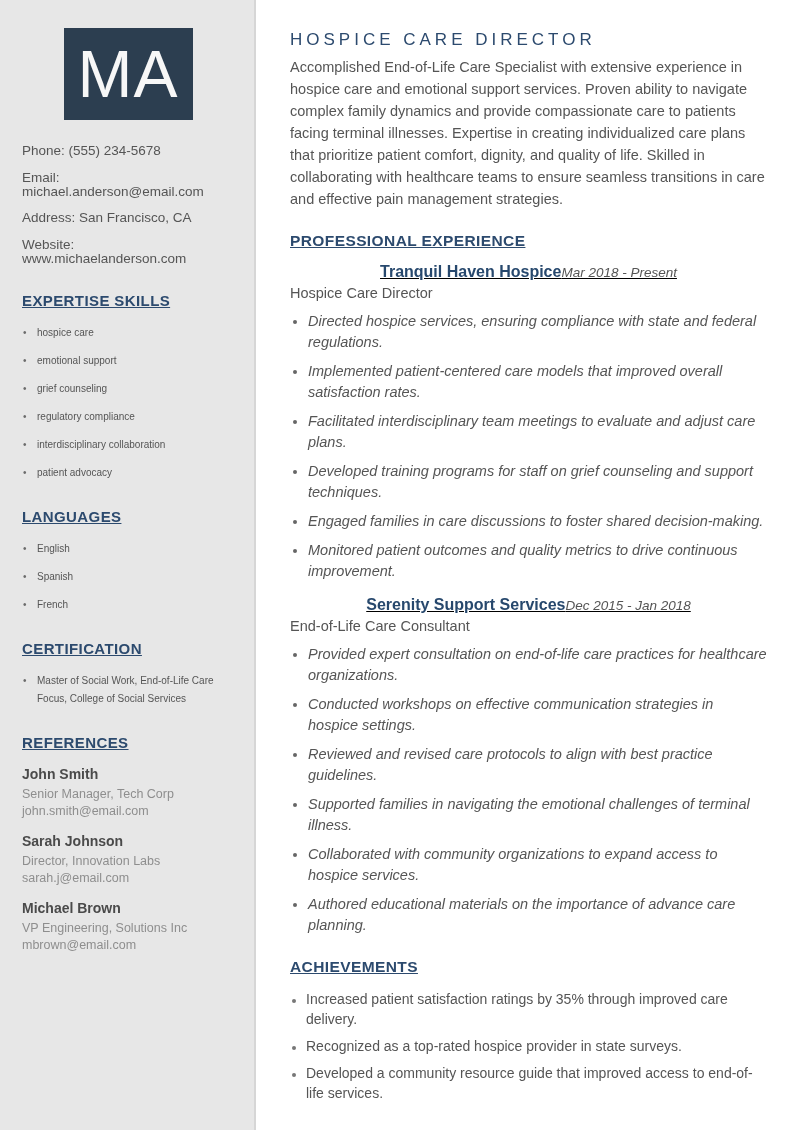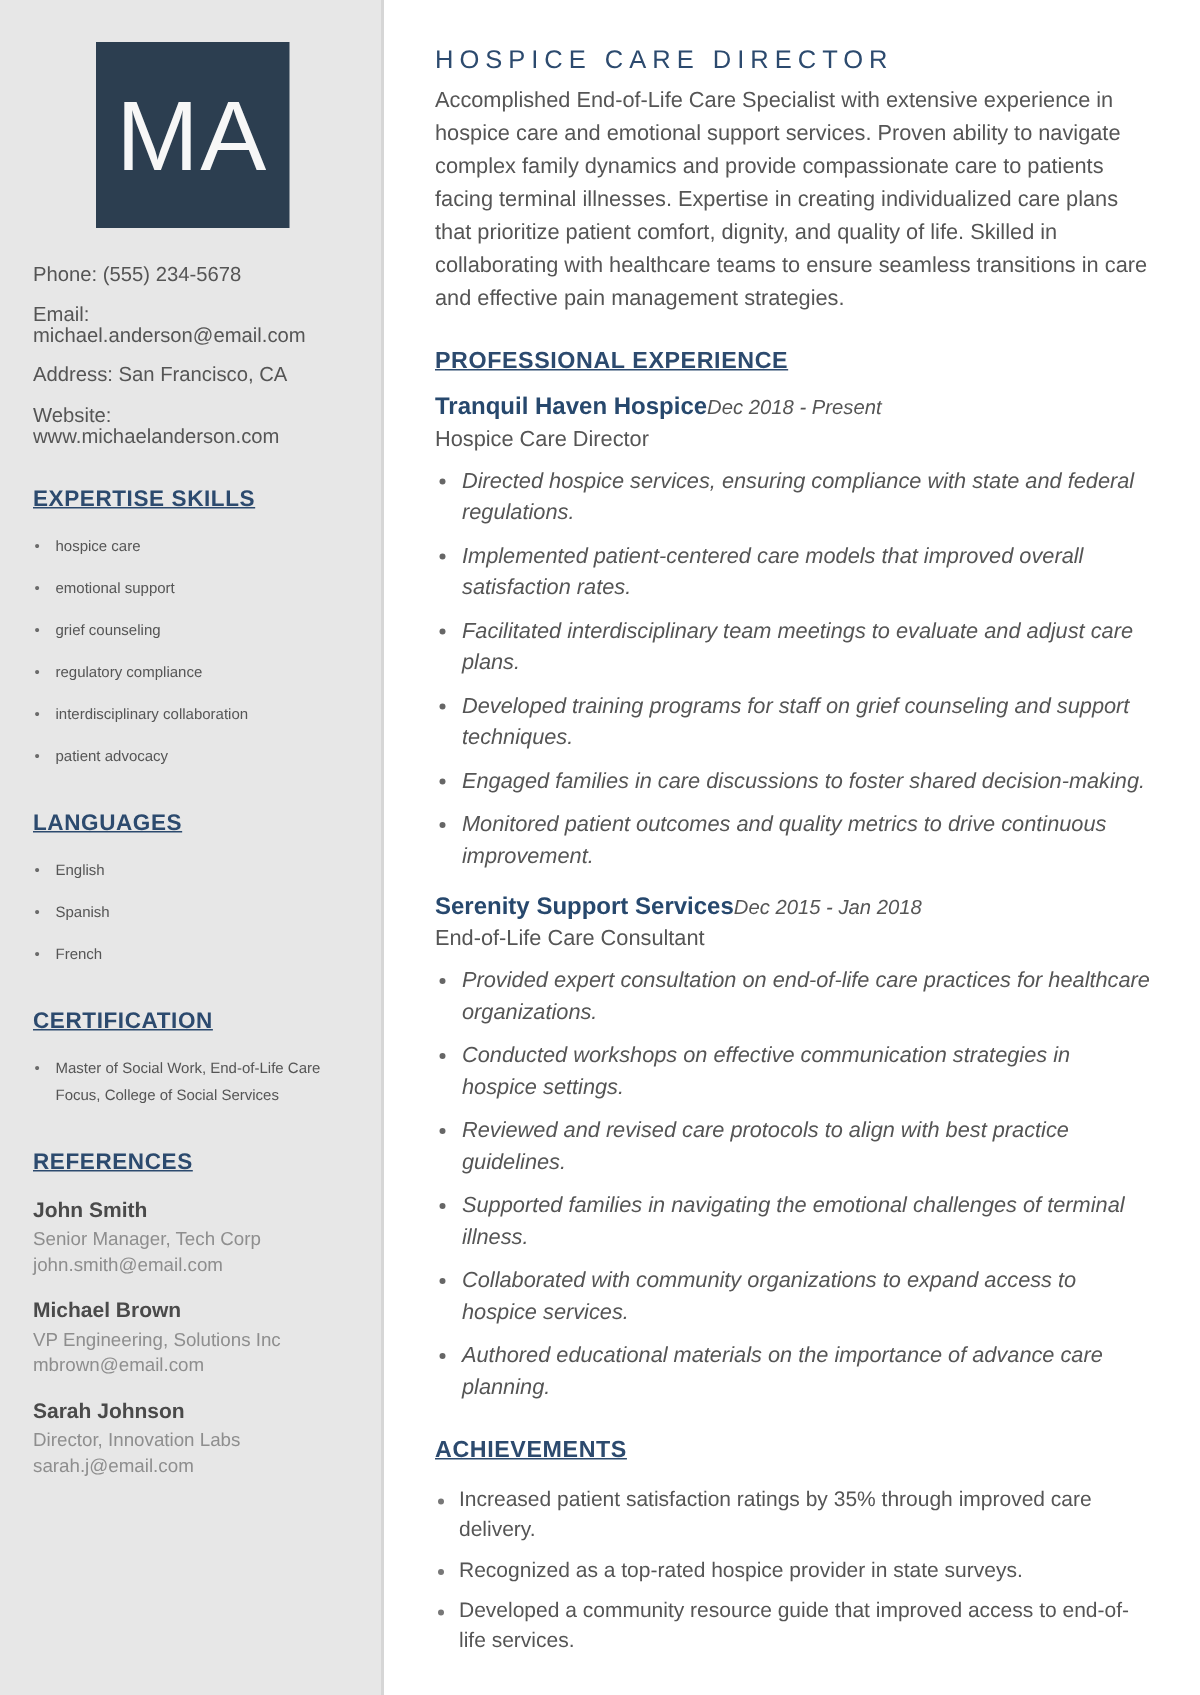--- a/index.html
+++ b/index.html
@@ -10,21 +10,21 @@
   }
   .page { display:flex; width:800px; height:1130px; }
 
   
   .sidebar {
     width:256px; min-width:256px; height:1130px; box-sizing:border-box;
     background:#e7e7e7; border-right:2px solid #d6d6d6;
     padding:28px 20px 0 22px;
   }
   .avatar {
-    width:129px; height:124px; background:#2c3e50;
+    width:129px; height:92px; background:#2c3e50;
     margin:0 auto 22px auto;
     display:flex; align-items:center; justify-content:center;
   }
   .avatar-initials {
     color:#f7f7f7; font-size:66px; line-height:1; letter-spacing:1px;
   }
   .contact { margin-top:24px; }
   .contact-item {
     color:#555555; font-size:13.5px; line-height:14px; margin-bottom:12.5px;
   }
@@ -56,21 +56,21 @@
   }
   .summary {
     color:#555555; font-size:14.5px; line-height:22px; margin-top:6px;
   }
   .section-heading {
     color:#2c4a6e; font-size:15.5px; font-weight:bold;
     text-decoration:underline; letter-spacing:0.4px;
     margin:22px 0 13px 0;
   }
   .job { margin-bottom:14px; }
-  .job-header { display:flex; justify-content:flex-start; align-items:baseline; }
+  .job-header { display:flex; justify-content:center; align-items:baseline;text-decoration:underline; }
   .company { color:#27486d; font-size:16px; font-weight:bold; }
   .dates { color:#555555; font-size:13.5px; font-style:italic; white-space:nowrap; }
   .role { color:#555555; font-size:14.5px; margin-top:4px; }
   .bullets { margin:10px 0 0 0; padding-left:18px;font-style:italic; }
   .bullets li {
     color:#555555; font-size:14.5px; line-height:21px; margin-bottom:8px;
   }
   .bullets li::marker { color:#666666; }
   .ach-bullets { margin:8px 0 0 0; padding-left:16px; }
   .ach-bullets li {
@@ -119,44 +119,44 @@
     </ul>
 
     <div class="side-heading">REFERENCES</div>
 
     <div class="ref">
       <div class="ref-name">John Smith</div>
       <div class="ref-line">Senior Manager, Tech Corp</div>
       <div class="ref-line">john.smith@email.com</div>
     </div>
     <div class="ref">
+      <div class="ref-name">Sarah Johnson</div>
+      <div class="ref-line">Director, Innovation Labs</div>
+      <div class="ref-line">sarah.j@email.com</div>
+    </div>
+    <div class="ref">
       <div class="ref-name">Michael Brown</div>
       <div class="ref-line">VP Engineering, Solutions Inc</div>
       <div class="ref-line">mbrown@email.com</div>
-    </div>
-    <div class="ref">
-      <div class="ref-name">Sarah Johnson</div>
-      <div class="ref-line">Director, Innovation Labs</div>
-      <div class="ref-line">sarah.j@email.com</div>
     </div>
 
   </aside>
 
   <main class="main">
 
     <div class="job-title">HOSPICE CARE DIRECTOR</div>
 
     <p class="summary">Accomplished End-of-Life Care Specialist with extensive experience in hospice care and emotional support services. Proven ability to navigate complex family dynamics and provide compassionate care to patients facing terminal illnesses. Expertise in creating individualized care plans that prioritize patient comfort, dignity, and quality of life. Skilled in collaborating with healthcare teams to ensure seamless transitions in care and effective pain management strategies.</p>
 
     <div class="section-heading">PROFESSIONAL EXPERIENCE</div>
 
     <section class="job">
       <div class="job-header">
         <span class="company">Tranquil Haven Hospice</span>
-        <span class="dates">Dec 2018 - Present</span>
+        <span class="dates">Mar 2018 - Present</span>
       </div>
       <div class="role">Hospice Care Director</div>
       <ul class="bullets">
         <li>Directed hospice services, ensuring compliance with state and federal regulations.</li>
         <li>Implemented patient-centered care models that improved overall satisfaction rates.</li>
         <li>Facilitated interdisciplinary team meetings to evaluate and adjust care plans.</li>
         <li>Developed training programs for staff on grief counseling and support techniques.</li>
         <li>Engaged families in care discussions to foster shared decision-making.</li>
         <li>Monitored patient outcomes and quality metrics to drive continuous improvement.</li>
       </ul>

